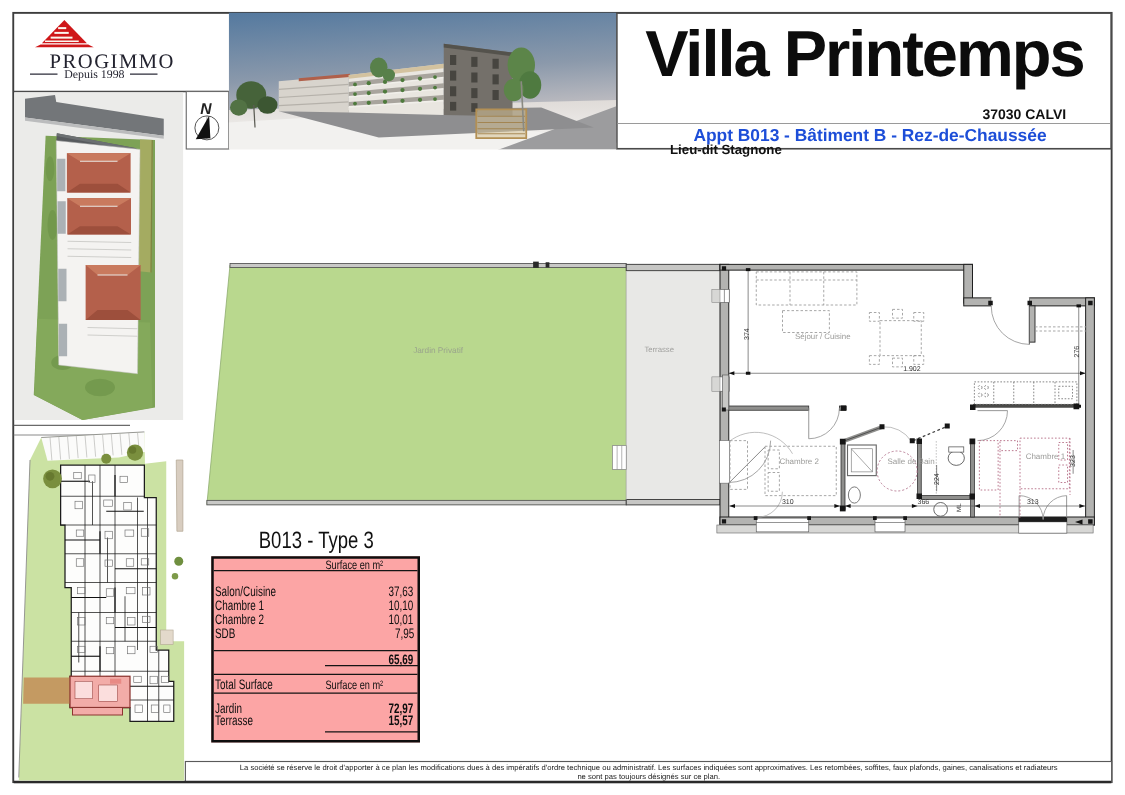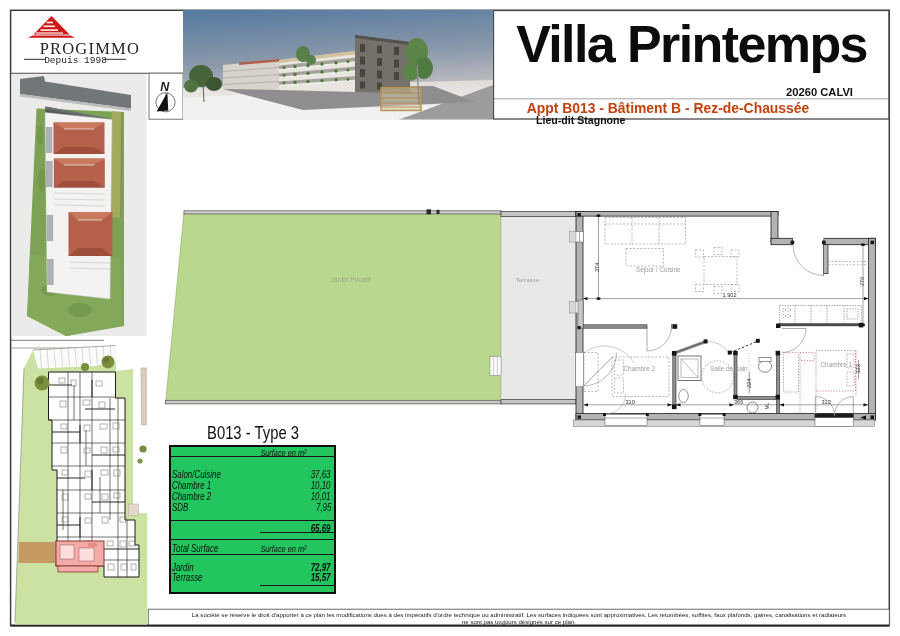--- a/index.html
+++ b/index.html
@@ -552,30 +552,30 @@
       <text x="734" y="403.5">366</text>
       <text x="821.5" y="403.5">313</text>
       <text x="745.8" y="389 " transform="rotate(-90 747.8 386)">224</text>
       <text x="855.2" y="374.5" transform="rotate(-90 857.2 371.5)">323</text>
       <text x="763.5" y="410.5" transform="rotate(-90 765.5 407.5)" font-size="5">ML</text>
     </g>
   </g>
 </svg>
 
 <div class="abs" style="left:11px;top:38.5px;width:129px;text-align:right;font-family:'Liberation Serif',serif;font-size:16.5px;letter-spacing:1.2px;color:#23232f;">PROGIMMO</div>
-<div class="abs" style="left:11px;top:54.5px;width:129px;text-align:center;font-family:Liberation Mono, monospace;font-size:9.5px;color:#23232f;">Depuis 1998</div>
+<div class="abs" style="left:11px;top:54.5px;width:129px;text-align:center;font-family:Liberation Serif, serif;font-size:9.5px;color:#23232f;">Depuis 1998</div>
 
 <div class="abs" style="left:494px;top:13.5px;width:395px;text-align:center;font-size:52px;font-weight:bold;letter-spacing:-1.6px;color:#0c0c0c;">Villa Printemps</div>
 <div class="abs" style="left:536px;top:85.5px;font-size:10.6px;font-weight:bold;color:#111;margin-top:28px;">Lieu-dit Stagnone</div>
-<div class="abs" style="left:786px;top:85.5px;font-size:11.2px;font-weight:bold;color:#111;">20260 CALVI</div>
-<div class="abs" style="left:494px;top:99.5px;width:348px;text-align:center;font-size:13.9px;font-weight:bold;color:#c2410c;">Appt B013 <span style="font-weight:600;">- Bâtiment B - Rez-de-Chaussée</span></div>
+<div class="abs" style="left:786px;top:85.5px;font-size:11.2px;font-weight:bold;color:#111;">37030 CALVI</div>
+<div class="abs" style="left:522px;top:99.5px;width:348px;text-align:center;font-size:13.9px;font-weight:bold;color:#1d4ed8;">Appt B013 <span style="font-weight:600;">- Bâtiment B - Rez-de-Chaussée</span></div>
 
 <div class="abs" style="left:207px;top:422px;font-size:19px;color:#111;transform:scaleX(0.78);transform-origin:left top;white-space:nowrap;">B013 - Type 3</div>
 
-<div class="abs" style="left:169px;top:444.5px;width:167px;height:149px;border:2px solid #0e0e0e;background:#22c55e;font-size:11px;color:#0e0e0e;font-style:italic;">
+<div class="abs" style="left:169px;top:444.5px;width:167px;height:149px;border:2px solid #0e0e0e;background:#fca5a5;font-size:11px;color:#0e0e0e;">
   <div class="abs" style="right:27px;top:0px;font-size:9.8px;transform:scaleX(0.75);transform-origin:right top;white-space:nowrap;">Surface en m²</div>
   <div class="abs" style="left:0;top:9.5px;width:100%;border-top:1.2px solid #151515;"></div>
   <div class="abs" style="left:1px;top:21px;transform:scaleX(0.72);transform-origin:left top;white-space:nowrap;">Salon/Cuisine</div>
     <div class="abs" style="right:3px;top:21px;transform:scaleX(0.72);transform-origin:right top;">37,63</div>
   <div class="abs" style="left:1px;top:32px;transform:scaleX(0.72);transform-origin:left top;white-space:nowrap;">Chambre 1</div>
     <div class="abs" style="right:3px;top:32px;transform:scaleX(0.72);transform-origin:right top;">10,10</div>
   <div class="abs" style="left:1px;top:43px;transform:scaleX(0.72);transform-origin:left top;white-space:nowrap;">Chambre 2</div>
     <div class="abs" style="right:3px;top:43px;transform:scaleX(0.72);transform-origin:right top;">10,01</div>
   <div class="abs" style="left:1px;top:54px;transform:scaleX(0.72);transform-origin:left top;white-space:nowrap;">SDB</div>
     <div class="abs" style="right:3px;top:54px;transform:scaleX(0.72);transform-origin:right top;">7,95</div>

